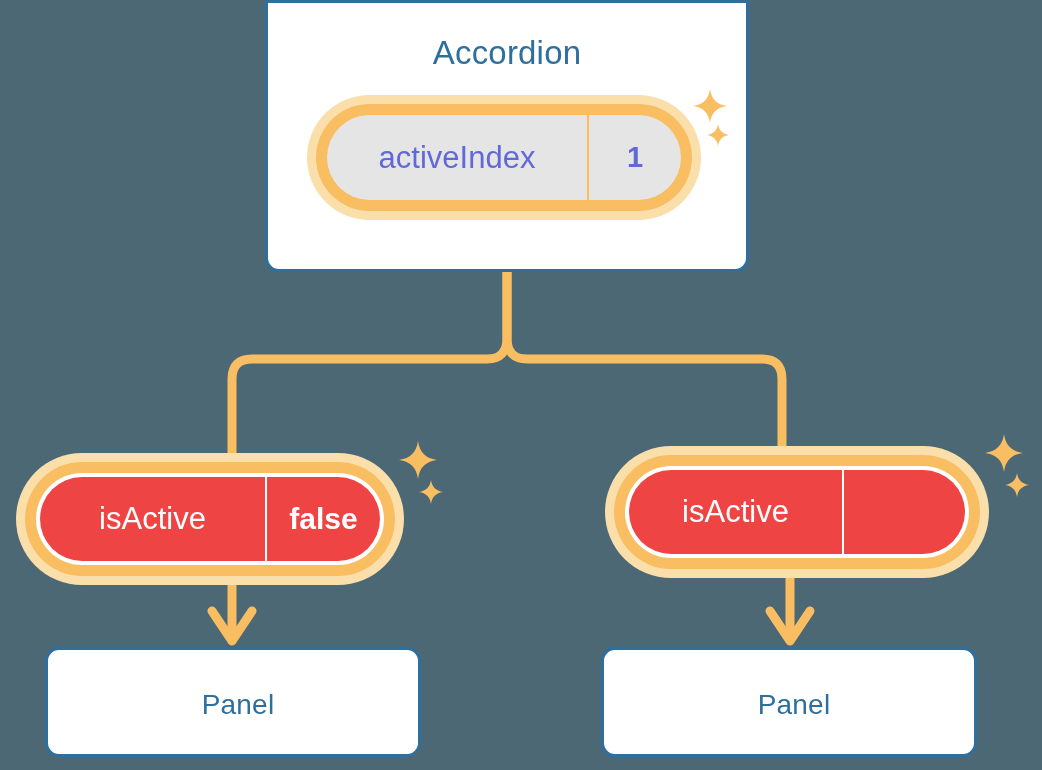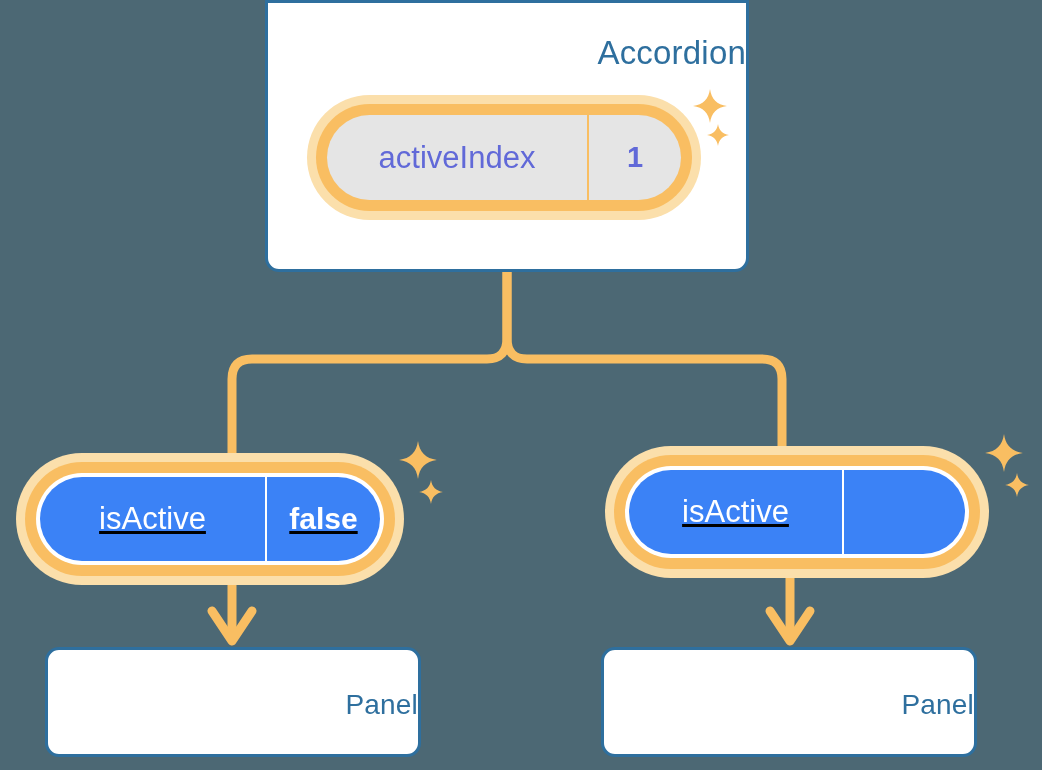--- a/index.html
+++ b/index.html
@@ -32,21 +32,21 @@
   
   .card {
     position: absolute;
     background: #ffffff;
     border: 3px solid #2e6f9e;
     border-radius: 14px;
     box-sizing: border-box;
   }
   .card-title {
     color: #2e6f9e;
-    text-align: right;
+    text-align: center;
     font-weight: 400;
     letter-spacing: 0.2px;
   }
 
   #accordion-card {
     left: 265px;
     top: 0px;
     width: 484px;
     height: 272px;
     border-top-left-radius: 0;
@@ -138,24 +138,23 @@
   
   .pill-purple .pill-body {
     background: #ffffff;
     padding: 4px;
   }
   .pill-purple .pill-inner {
     display: flex;
     align-items: stretch;
     width: 100%;
     height: 100%;
-    background: #3b82f6;
+    background: #ef4444;
     border-radius: 999px;
     overflow: hidden;
-    text-decoration: underline;
   }
   .pill-purple .pill-key {
     color: #ffffff;
     font-size: 31px;
     border-right: 2px solid #ffffff;
   }
   .pill-purple .pill-val {
     color: #ffffff;
     font-size: 30px;
     font-weight: 700;

